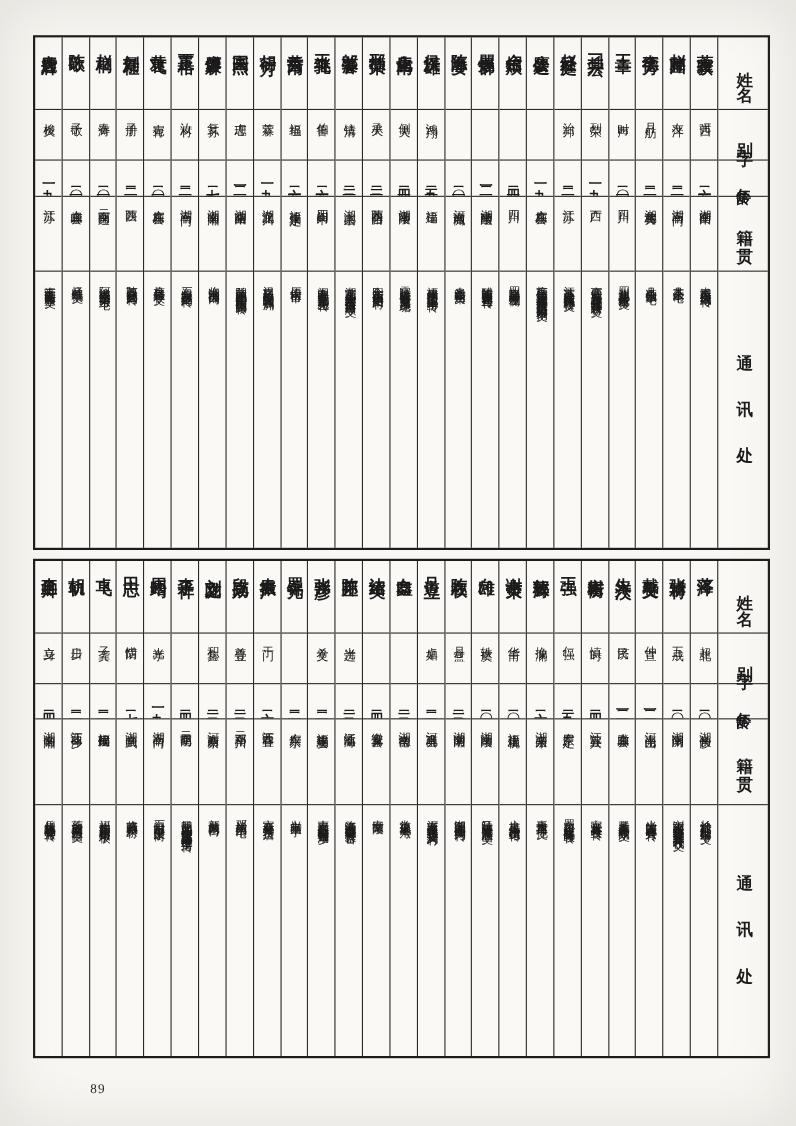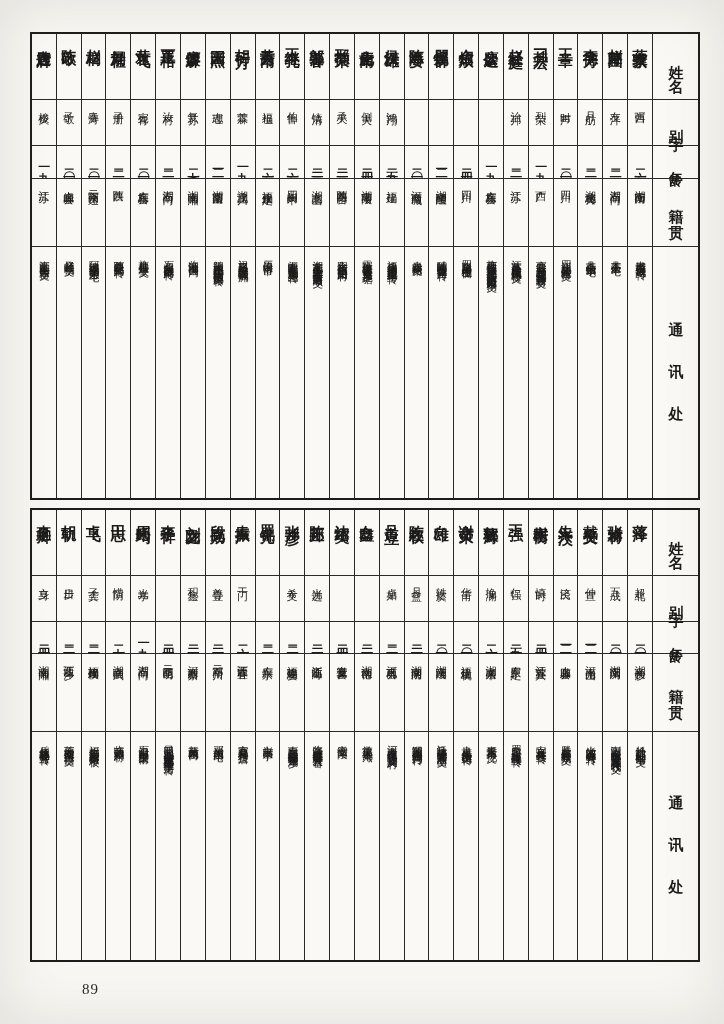--- a/index.html
+++ b/index.html
@@ -73,21 +73,21 @@
   .h-zi{height:var(--h-zi);border-bottom:1px solid #2a2a2a;}
   .h-zi span{letter-spacing:6px;}
   .h-age{height:var(--h-age);border-bottom:1px solid #2a2a2a;}
   .h-age span{letter-spacing:2px;font-size:13.5px;}
   .h-origin{height:var(--h-origin);border-bottom:1px solid #2a2a2a;}
   .h-origin span{letter-spacing:16px;}
   .h-addr{height:var(--h-addr);}
   .h-addr span{letter-spacing:42px;}
   .page-number{
     position:absolute;left:82px;bottom:26px;
-    font-size:15px;color:#2b2b2b;letter-spacing:1px;
+    font-size:12px;color:#2b2b2b;letter-spacing:1px;
   }
   
   .page:after{
     content:"";position:absolute;inset:0;pointer-events:none;
     box-shadow:inset 0 0 60px rgba(120,115,100,0.18);
   }
 </style>
 </head>
 <body>
 

